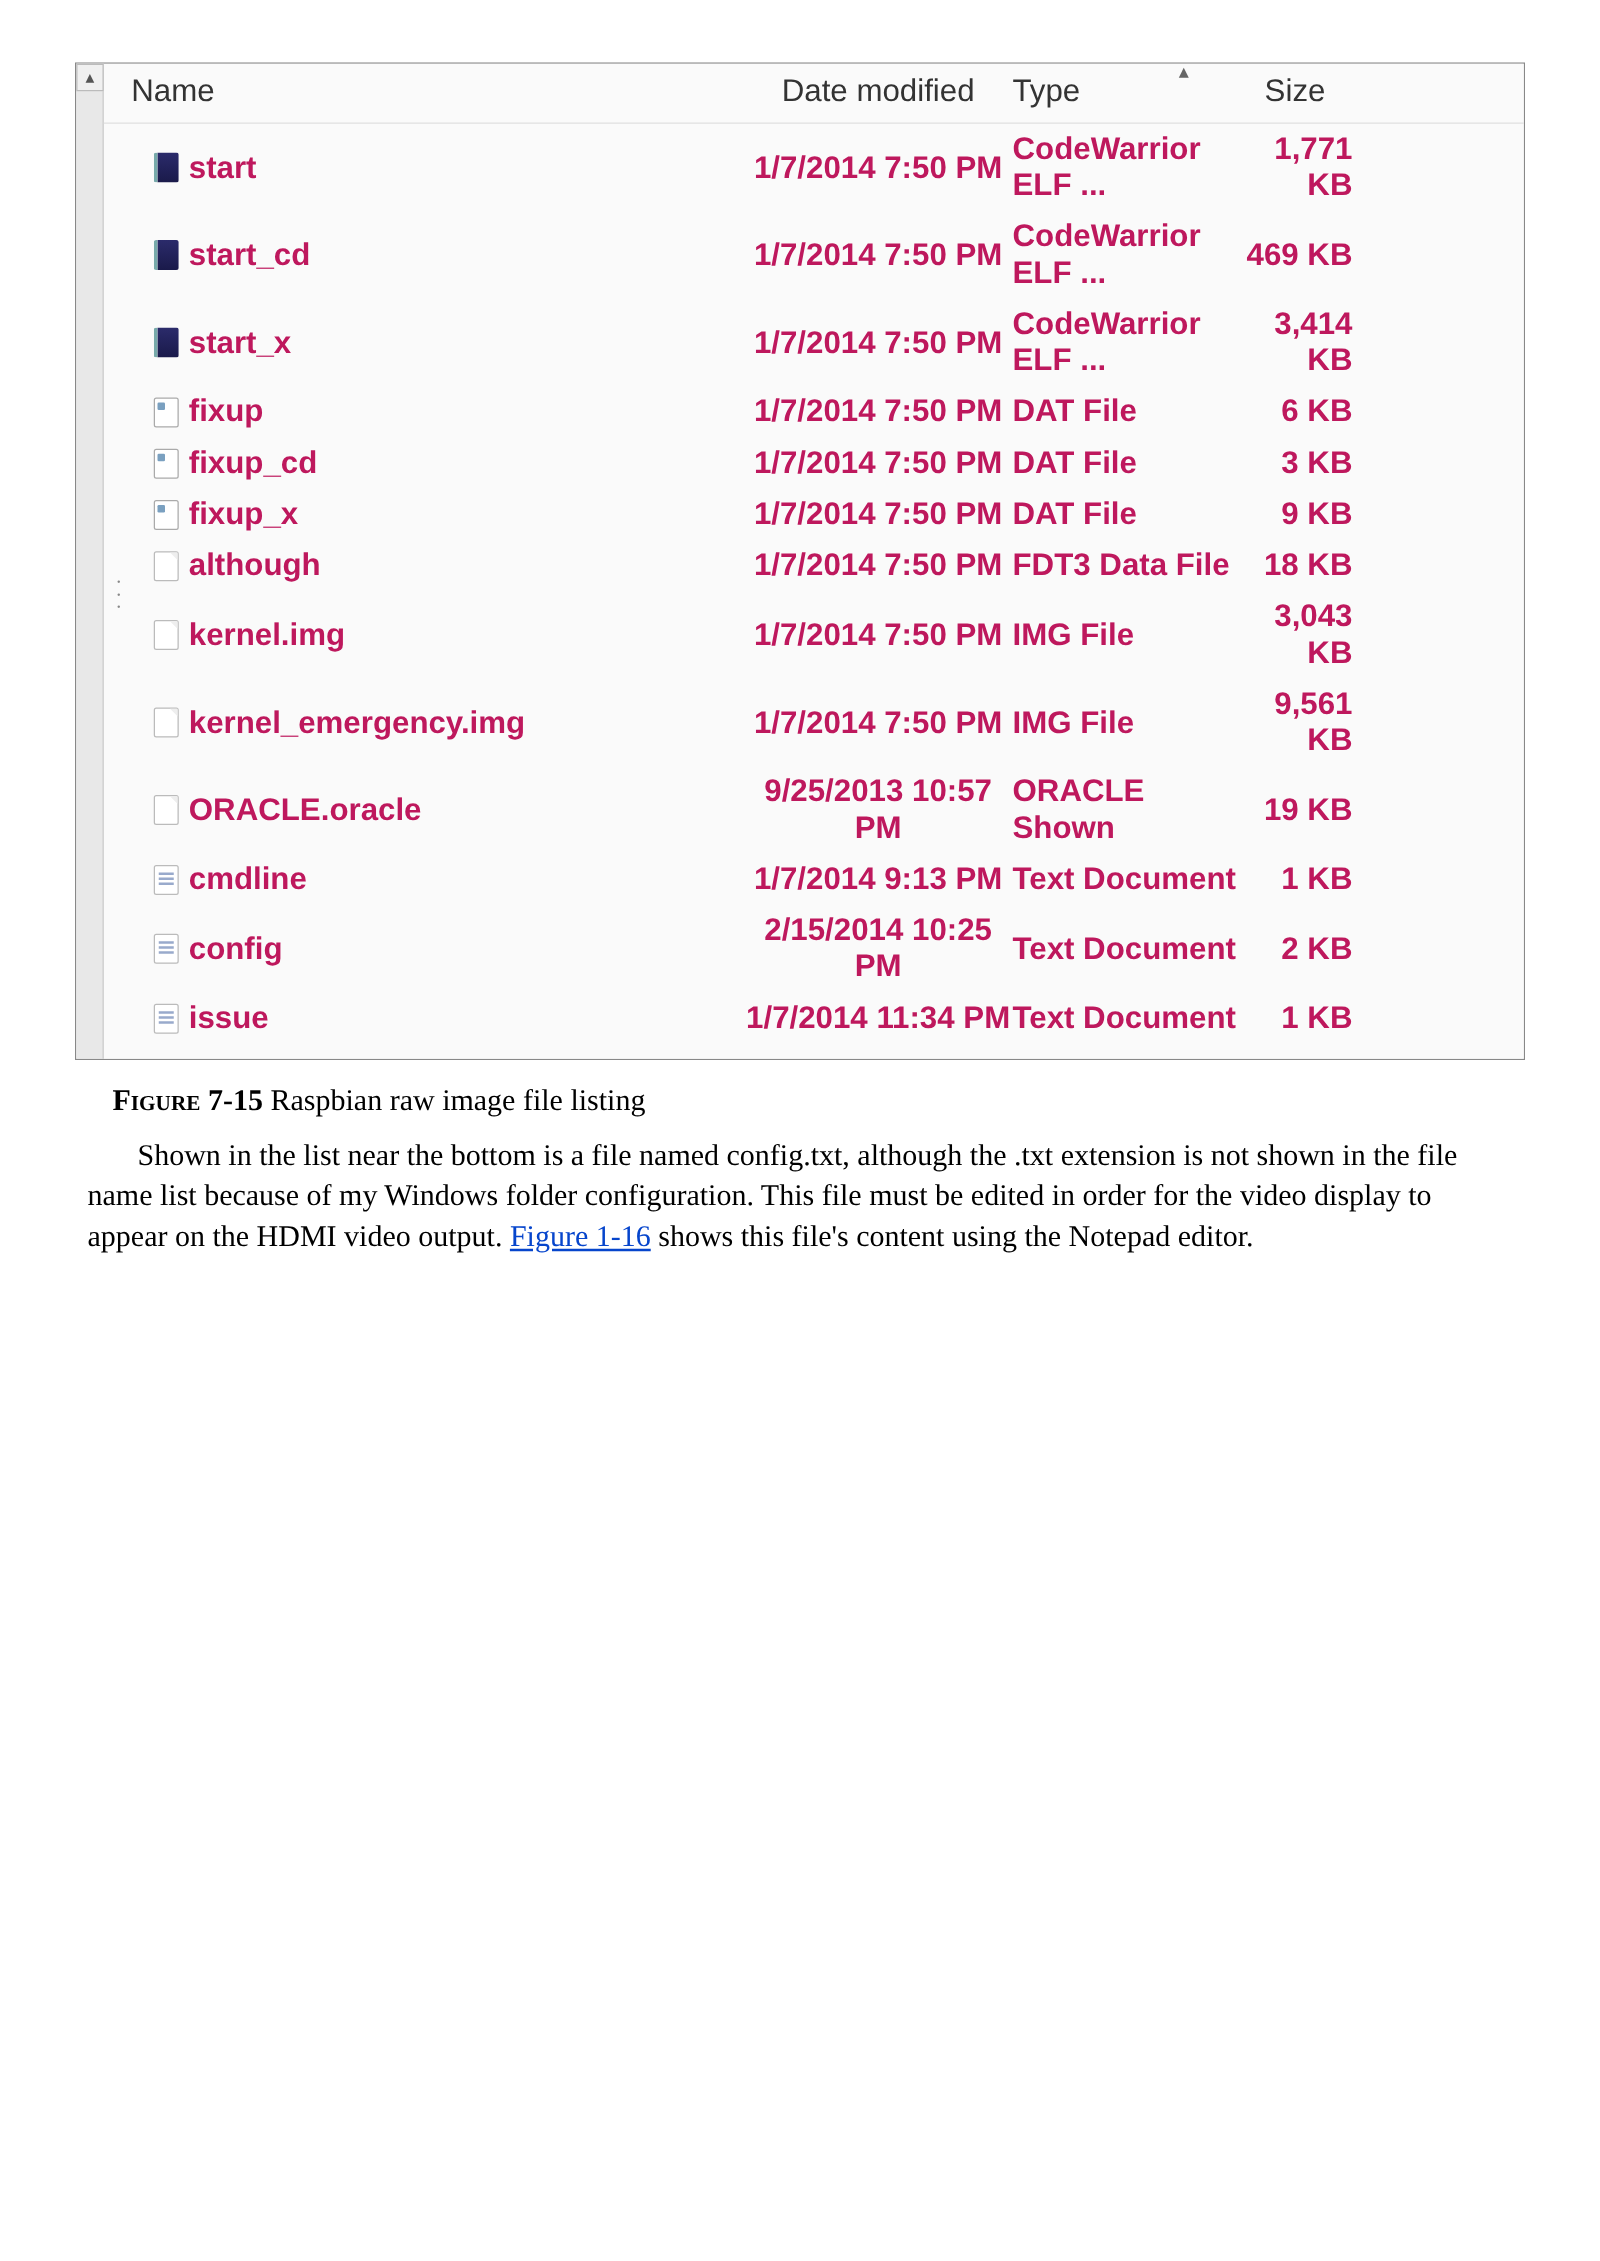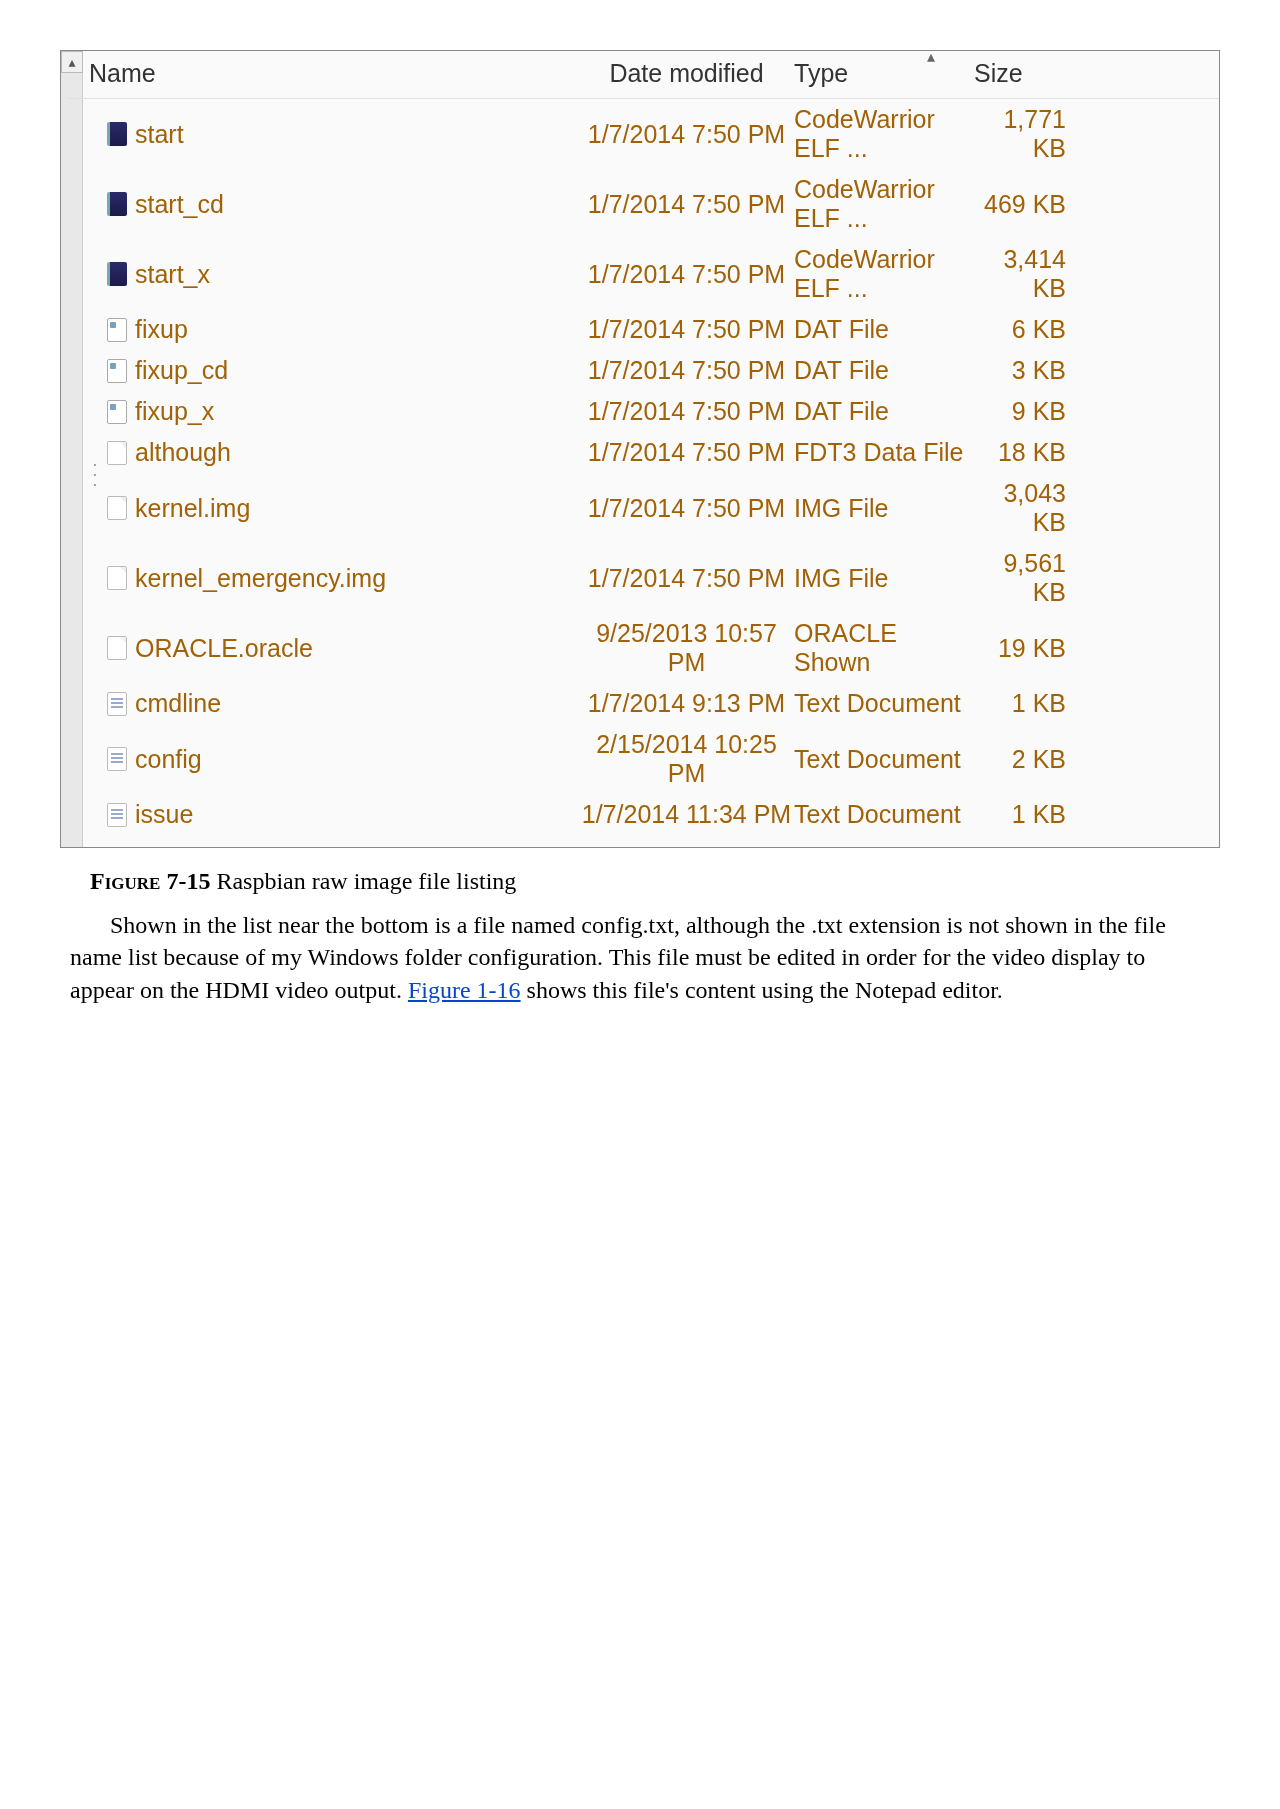--- a/index.html
+++ b/index.html
@@ -42,51 +42,52 @@
     height: 30px;
     display: flex;
     flex-direction: column;
     justify-content: space-around;
     align-items: center;
     color: #888;
     font-size: 8px;
     line-height: 4px;
   }
   .file-pane {
-    margin-left: 6px;
+    margin-left: 22px;
     background: #fafafa;
     padding-bottom: 12px;
   }
   .file-header {
     display: flex;
     padding: 8px 0 10px 22px;
     font-family: 'Segoe UI', Tahoma, sans-serif;
     font-size: 25px;
     color: #333;
     border-bottom: 1px solid #e0e0e0;
     position: relative;
   }
   .col-name  { width: 490px; }
   .col-date  { width: 215px; text-align: center; }
   .col-type  { width: 180px; }
-  .col-size  { width: 110px; text-align: left; padding-right: 18px; }
+  .col-size  { width: 110px; text-align: center; padding-right: 18px; }
   .sort-glyph {
     position: absolute;
     left: 860px;
     top: -4px;
     color: #666;
     font-size: 16px;
   }
   .file-row {
     display: flex;
     align-items: center;
     padding: 6px 0 6px 22px;
     font-family: 'Segoe UI', Tahoma, sans-serif;
     font-size: 25px;
-    color: #a16207;
+    color: #be185d;
+    font-weight: bold;
   }
   .file-row .col-name { display: flex; align-items: center; gap: 8px; padding-left: 18px; }
   .file-row .col-size { text-align: right; }
   .icon {
     width: 20px; height: 24px;
     display: inline-block;
     flex-shrink: 0;
   }
   .icon-elf {
     background: linear-gradient(#2b2b6b, #1a1a4a);

